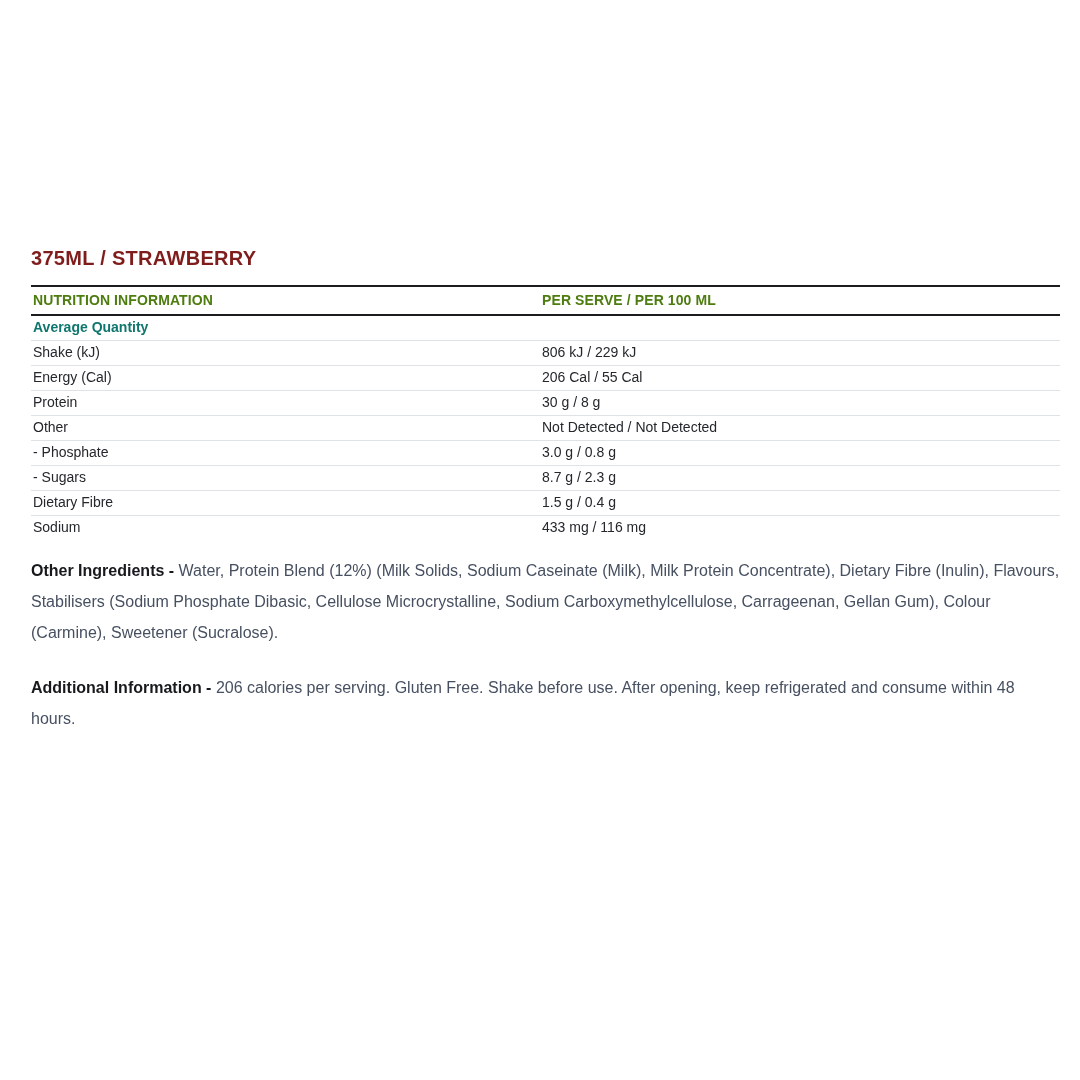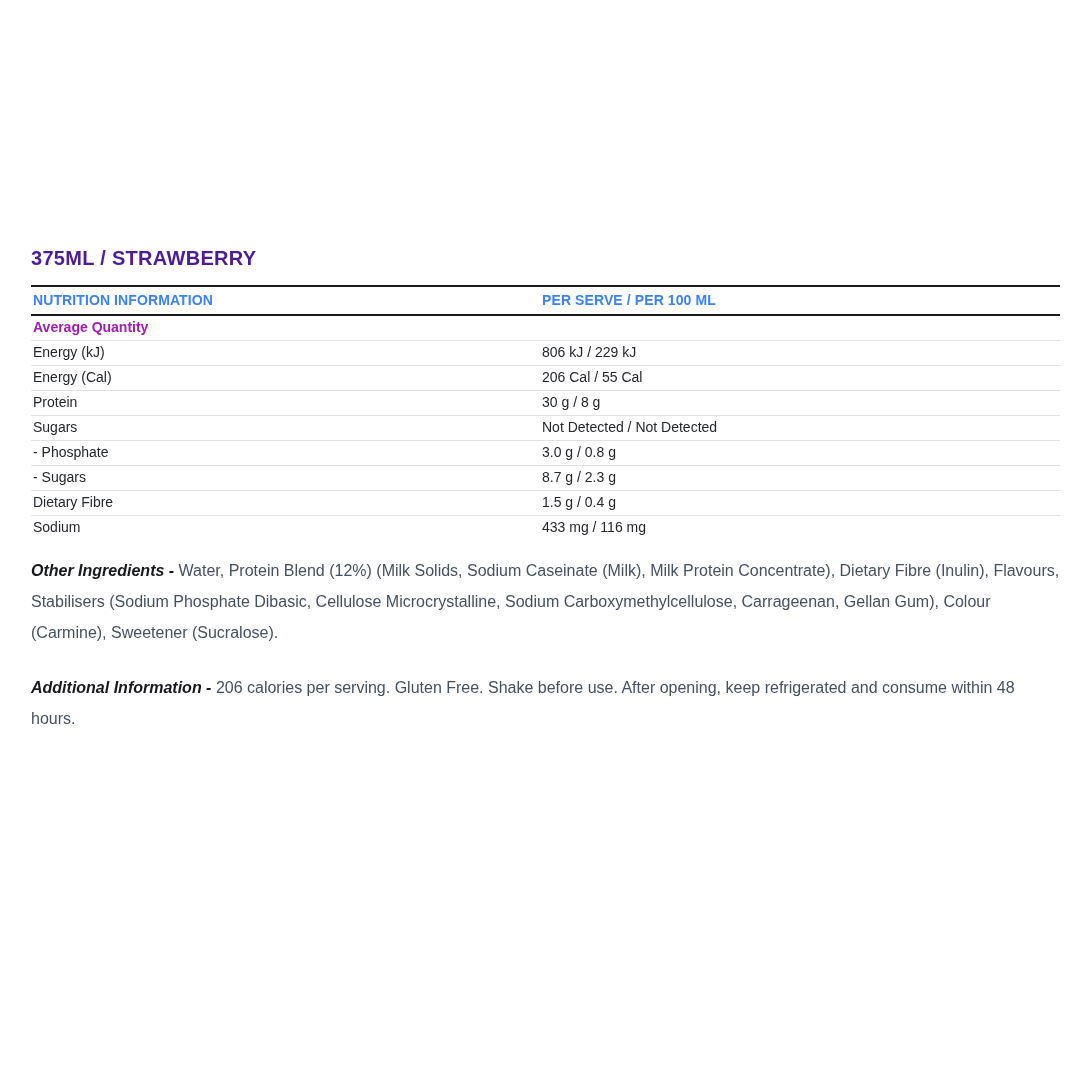--- a/index.html
+++ b/index.html
@@ -20,62 +20,61 @@
     position: absolute;
     top: 246px;
     left: 31px;
     width: 1029px;
   }
   .title {
     margin: 0 0 15px 0;
     font-size: 20px;
     line-height: 24px;
     font-weight: 700;
-    color: #4c1d95;
+    color: #7f1d1d;
     letter-spacing: 0.3px;
   }
   table.nutrition {
     width: 100%;
     border-collapse: collapse;
     border-top: 2.5px solid #1c1c1e;
   }
   table.nutrition th {
     text-align: left;
     font-size: 14px;
     line-height: 16px;
     font-weight: 700;
-    color: #3b82f6;
+    color: #4d7c0f;
     padding: 5px 0 6px 2px;
     border-bottom: 2.5px solid #1c1c1e;
     letter-spacing: 0.1px;
   }
   table.nutrition th.col-label { width: 509px; }
   table.nutrition td {
     font-size: 14px;
     line-height: 15px;
     color: #24272c;
     padding: 4px 0 5px 2px;
     border-bottom: 1px solid #e0e3e6;
   }
   table.nutrition tr.subheader td {
     font-weight: 700;
-    color: #a21caf;
+    color: #0f766e;
   }
   table.nutrition tbody tr:last-child td { border-bottom: none; }
   .sections { margin-top: 15px; }
   p.info {
     margin: 0 0 24px 0;
     font-size: 16px;
     line-height: 31px;
     color: #475061;
   }
   p.info strong {
     font-weight: 700;
     color: #17191d;
-    font-style: italic;
   }
 </style>
 </head>
 <body>
 
 <div class="page">
   <div class="content">
 
     <h2 class="title">375ML / STRAWBERRY</h2>
 
@@ -85,33 +84,33 @@
           <th class="col-label">NUTRITION INFORMATION</th>
           <th class="col-value">PER SERVE / PER 100 ML</th>
         </tr>
       </thead>
       <tbody>
         <tr class="subheader">
           <td colspan="2">Average Quantity</td>
         </tr>
 
       <tr>
-          <td>Energy (kJ)</td>
+          <td>Shake (kJ)</td>
           <td>806 kJ / 229 kJ</td>
         </tr>
           <tr>
           <td>Energy (Cal)</td>
           <td>206 Cal / 55 Cal</td>
         </tr>
           <tr>
           <td>Protein</td>
           <td>30 g / 8 g</td>
         </tr>
           <tr>
-          <td>Sugars</td>
+          <td>Other</td>
           <td>Not Detected / Not Detected</td>
         </tr>
           <tr>
           <td>- Phosphate</td>
           <td>3.0 g / 0.8 g</td>
         </tr>
           <tr>
           <td>- Sugars</td>
           <td>8.7 g / 2.3 g</td>
         </tr>

